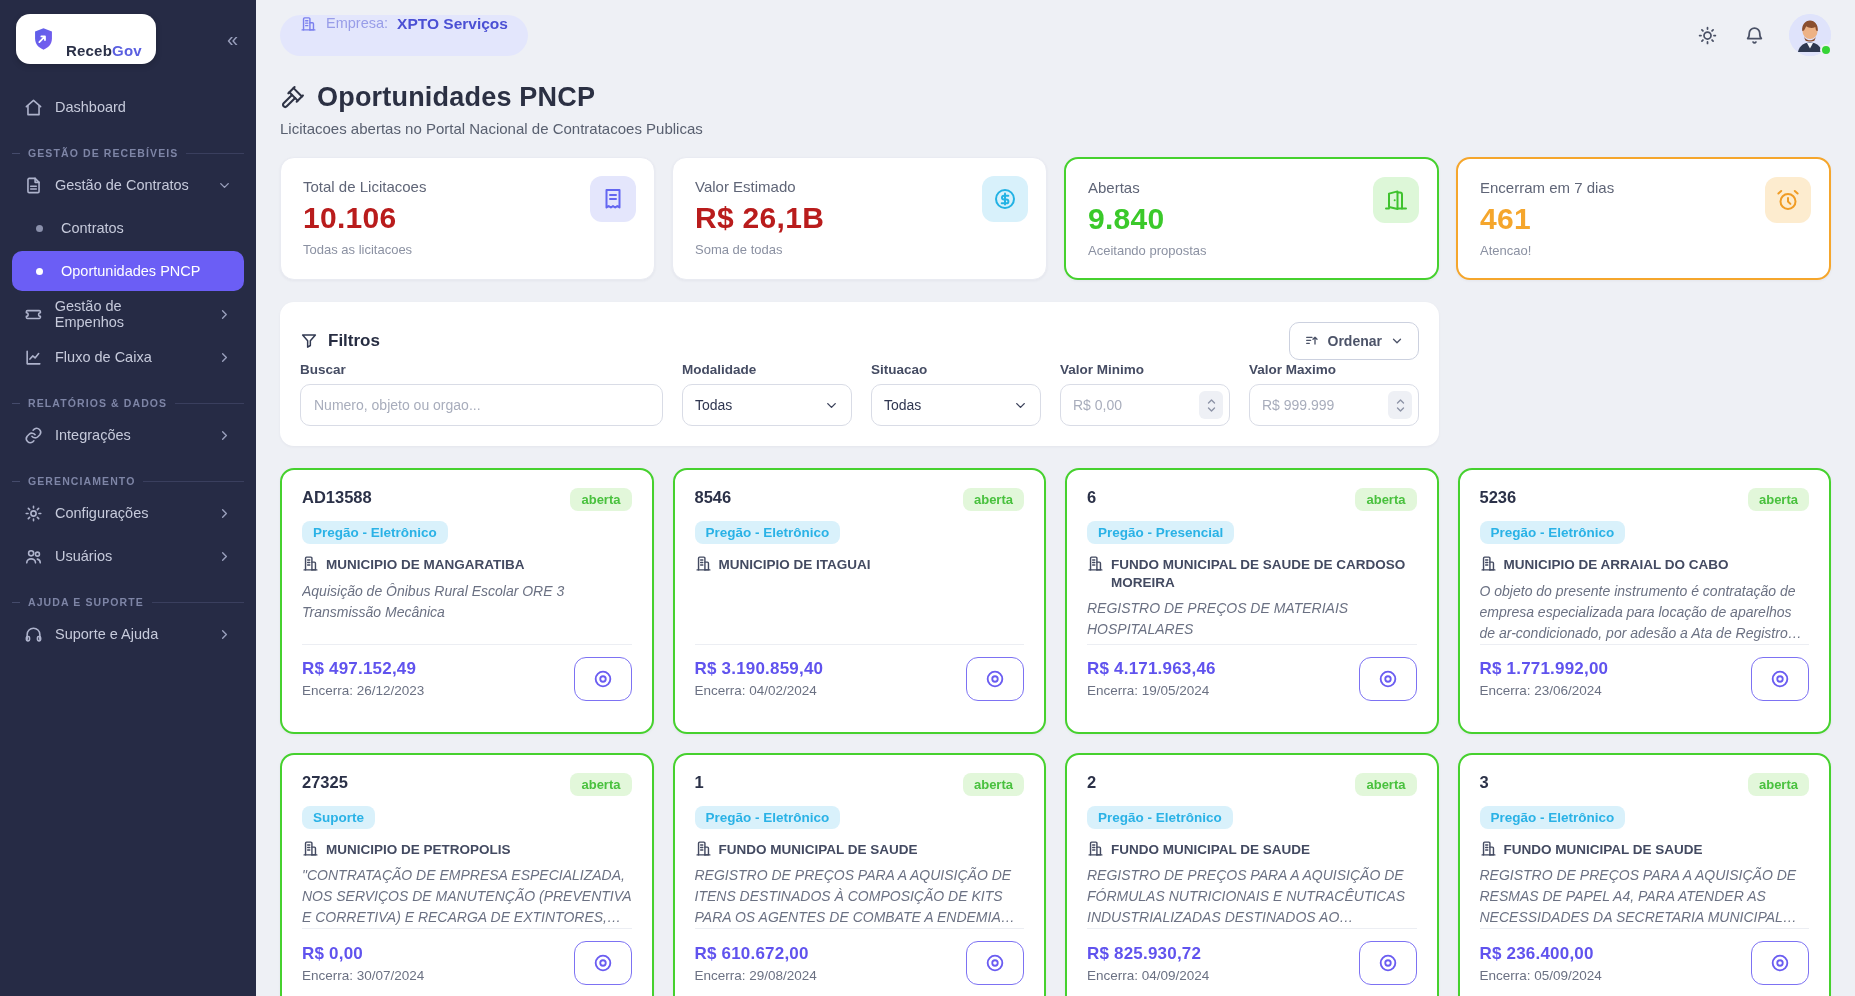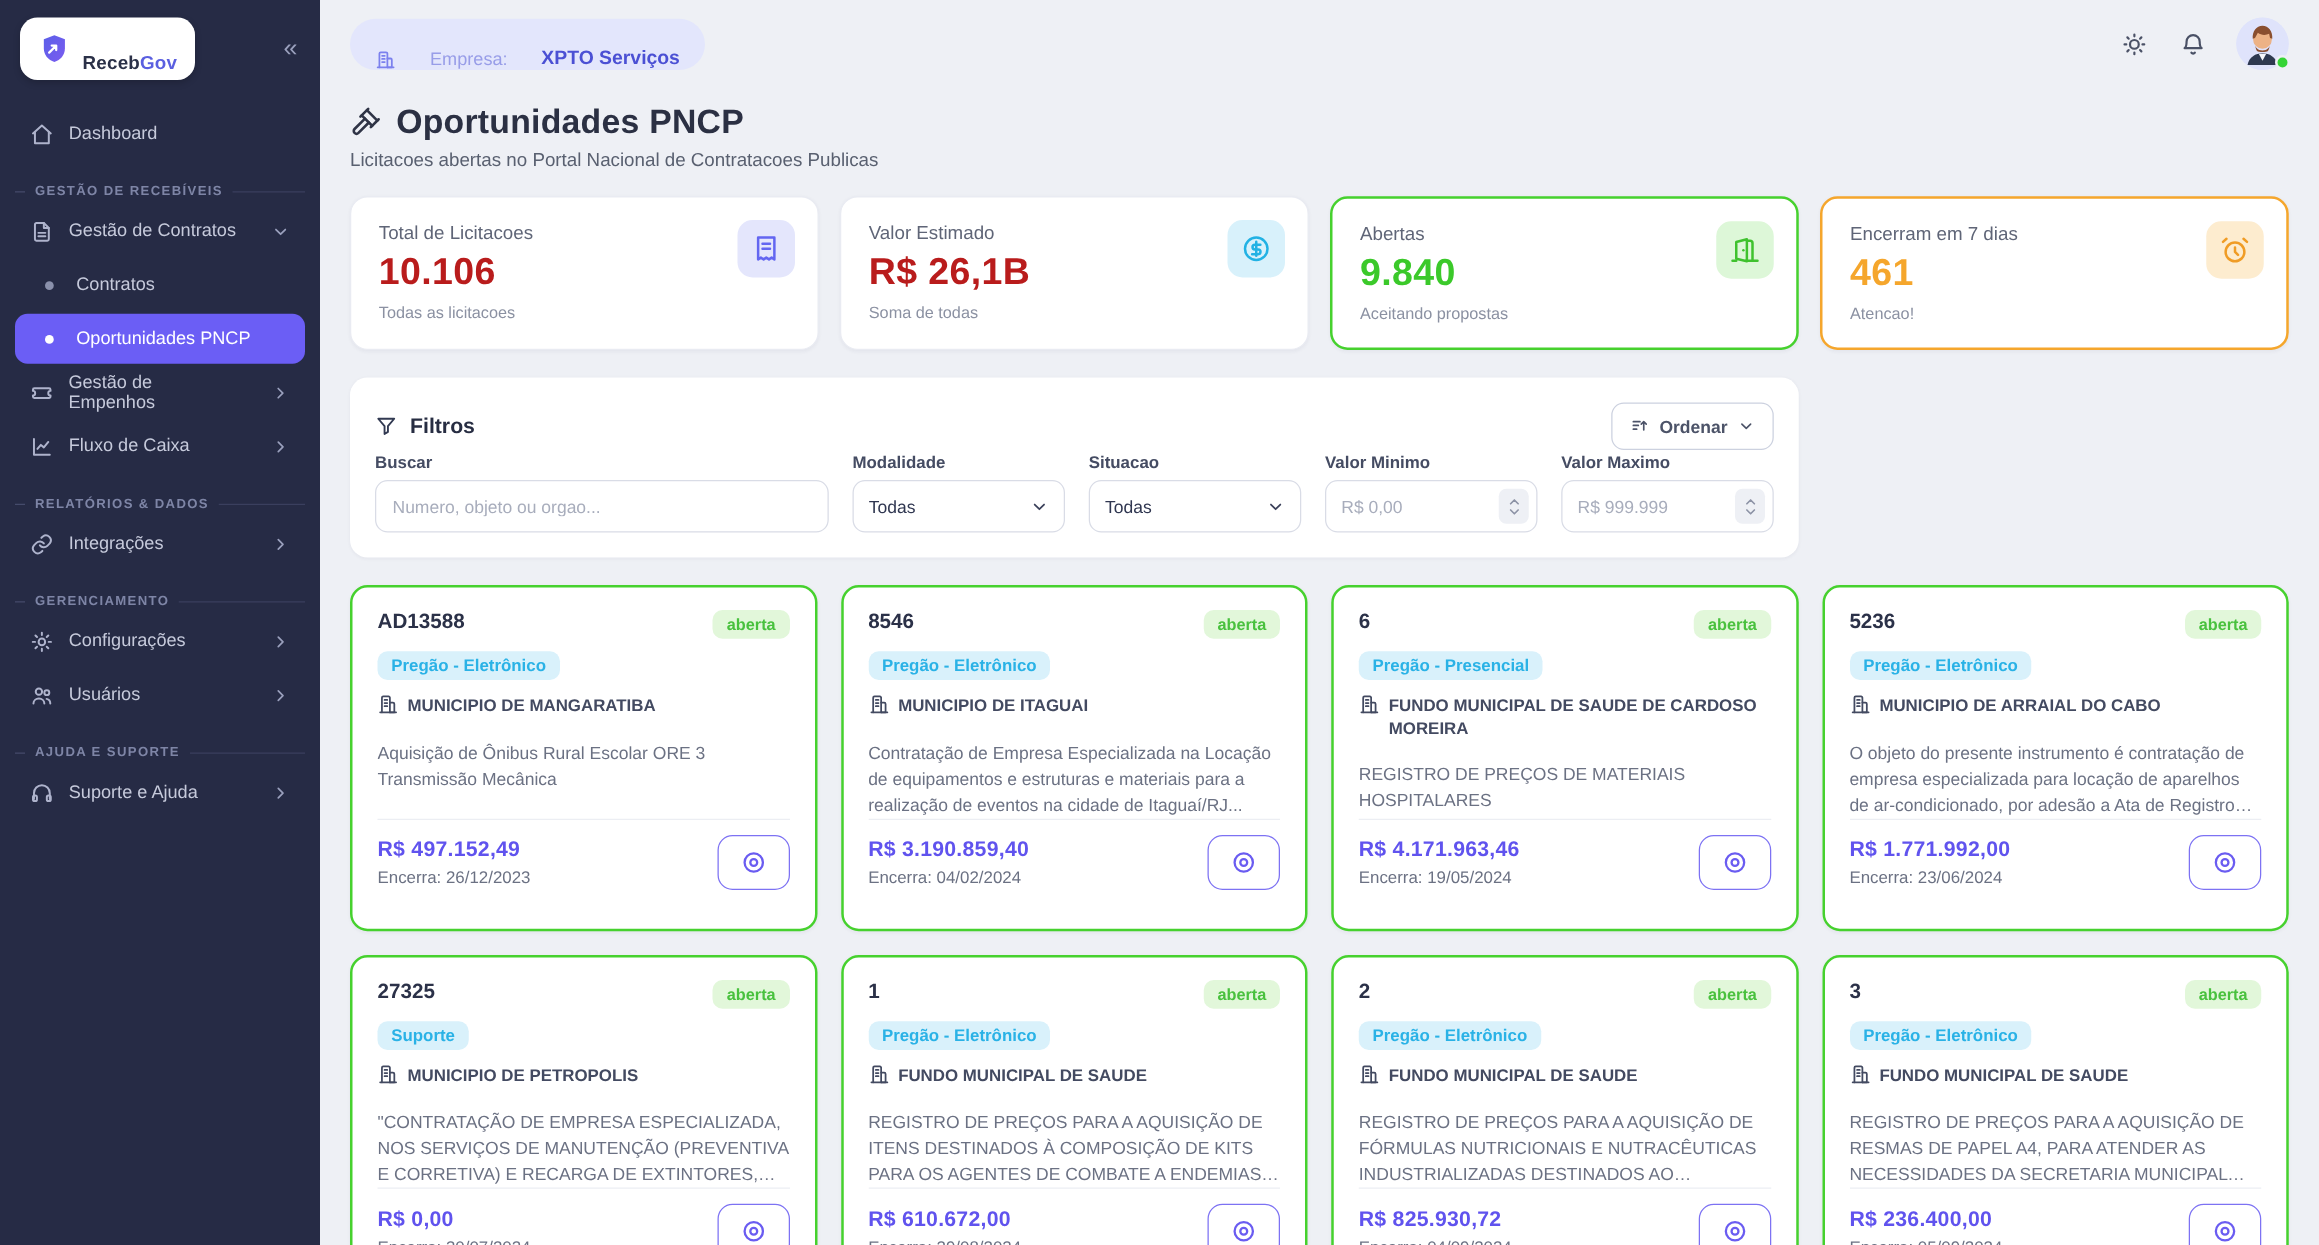--- a/index.html
+++ b/index.html
@@ -39,21 +39,21 @@
     display:flex; align-items:center; gap:8px; margin:20px 12px 6px 12px;
     font-size:10.5px; letter-spacing:1.1px; color:#7e85a6; font-weight:700; white-space:nowrap;
   }
   .section-label::before { content:""; width:8px; height:1px; background:#454b6b; }
   .section-label::after { content:""; flex:1; height:1px; background:#3a3f5e; }
 
   
   .main { flex:1; padding:0 24px; overflow:hidden; }
   .topbar { display:flex; align-items:center; justify-content:space-between; padding-top:14px; }
   .company-badge {
-    display:flex; align-items:flex-end; gap:27px; background:#e3e6fc; border:none; cursor:pointer;
+    display:flex; align-items:flex-start; gap:9px; background:#e3e6fc; border:none; cursor:pointer;
     border-radius:21px; height:41px; padding:0 20px; font-size:14.5px;
   }
   .company-badge .cb-icon { width:17px; height:17px; color:#7b80ee; }
   .company-label { color:#989de8; }
   .company-value { color:#4b50d4; font-weight:700; font-size:15.5px; }
   .top-actions { display:flex; align-items:center; gap:22px; }
   .icon-btn { background:none; border:none; cursor:pointer; color:#4a5166; padding:2px; }
   .icon-btn svg { width:21px; height:21px; }
   .avatar { position:relative; width:42px; height:42px; border-radius:50%; background:#dfe3fb; cursor:pointer; border:none; padding:0; overflow:visible; }
   .avatar svg { width:42px; height:42px; border-radius:50%; }
@@ -120,22 +120,22 @@
     background:#fff; border:2px solid #46d12e; border-radius:14px; padding:18px 20px 31px;
     min-height:244px; display:flex; flex-direction:column; box-shadow:0 1px 3px rgba(35,40,70,.05);
   }
   .opp-head { display:flex; align-items:flex-start; justify-content:space-between; }
   .opp-id { font-size:16.5px; font-weight:800; color:#2b3148; }
   .opp-status { background:#e2f7da; color:#49c13e; font-size:13px; font-weight:600; padding:4px 11px; border-radius:8px; }
   .opp-tag { align-self:flex-start; margin-top:10px; background:#d9f1fb; color:#2ab2e6; font-size:13.5px; font-weight:600; padding:4px 11px; border-radius:8px; }
   .opp-org { display:flex; gap:7px; margin-top:12px; font-size:13.5px; font-weight:700; color:#434a61; line-height:1.3; }
   .opp-org svg { width:17px; height:17px; min-width:17px; margin-top:-1px; color:#434a61; }
   .opp-desc {
-    margin-top:18px; font-size:14px; color:#6b7183; line-height:1.5;
-    display:-webkit-box; -webkit-line-clamp:3; -webkit-box-orient:vertical; overflow:hidden;
+    margin-top:7px; font-size:14px; color:#6b7183; line-height:1.5;
+    display:-webkit-box; -webkit-line-clamp:3; -webkit-box-orient:vertical; overflow:hidden;font-style:italic;
   }
   .opp-divider { margin-top:auto; border-top:1px solid #eceef3; padding-top:12px; }
   .opp-foot { display:flex; align-items:center; justify-content:space-between; }
   .opp-value { font-size:17px; font-weight:800; color:#6053ee; letter-spacing:.2px; }
   .opp-deadline { font-size:13.5px; color:#6b7183; margin-top:4px; }
   .view-btn {
     width:58px; height:44px; background:#fff; border:1.6px solid #7d72f3; border-radius:12px;
     color:#6a5cf1; display:flex; align-items:center; justify-content:center; cursor:pointer;
   }
   .view-btn svg { width:22px; height:22px; }
@@ -505,21 +505,20 @@
         <span class="opp-tag">Pregão - Eletrônico</span>
         <div class="opp-org">
           <svg viewBox="0 0 24 24" fill="none" stroke="currentColor" stroke-width="2" stroke-linecap="round" stroke-linejoin="round">
             <path d="M5 21V4.5A1.5 1.5 0 0 1 6.5 3h6A1.5 1.5 0 0 1 14 4.5V21"></path>
             <path d="M14 21h5v-9.5A1.5 1.5 0 0 0 17.5 10H14"></path>
             <path d="M3 21h18"></path>
             <path d="M8 7h3M8 10.5h3M8 14h3"></path>
           </svg>
           <span>MUNICIPIO DE ITAGUAI</span>
         </div>
-        <p class="opp-desc">Contratação de Empresa Especializada na Locação de equipamentos e estruturas e materiais para a realização de eventos na cidade de Itaguaí/RJ...</p>
         <div class="opp-divider"></div>
         <div class="opp-foot">
           <div>
             <div class="opp-value">R$ 3.190.859,40</div>
             <div class="opp-deadline">Encerra: 04/02/2024</div>
           </div>
           <button class="view-btn">
             <svg viewBox="0 0 24 24" fill="none" stroke="currentColor" stroke-width="2">
               <circle cx="12" cy="12" r="8"></circle>
               <circle cx="12" cy="12" r="3"></circle>

